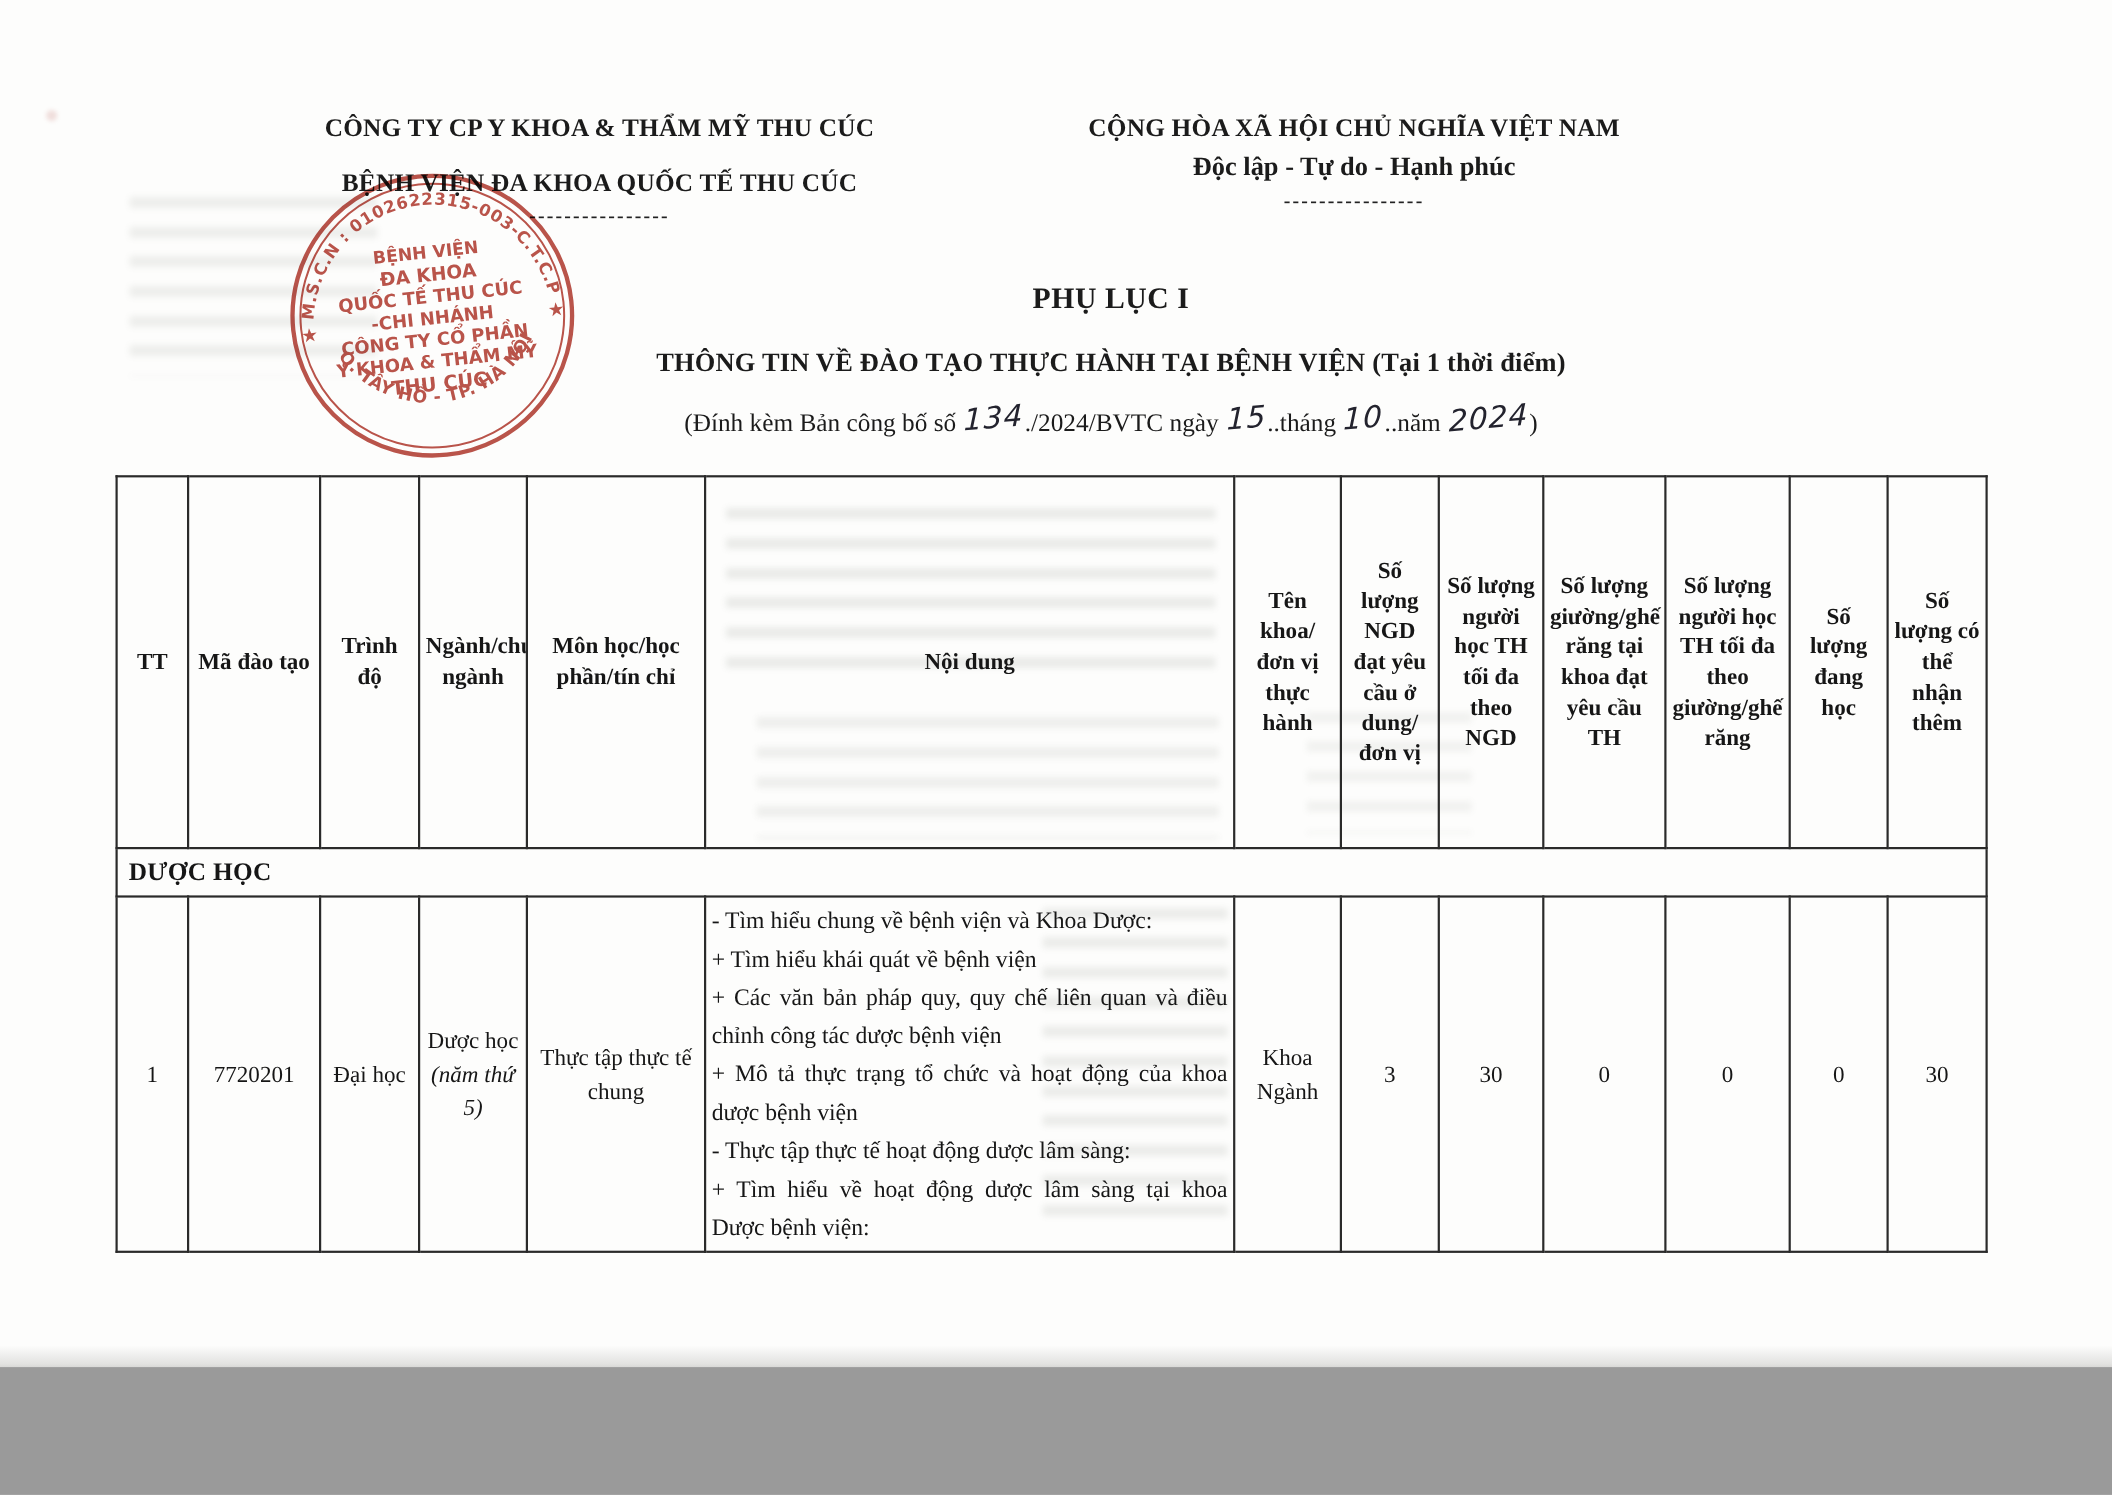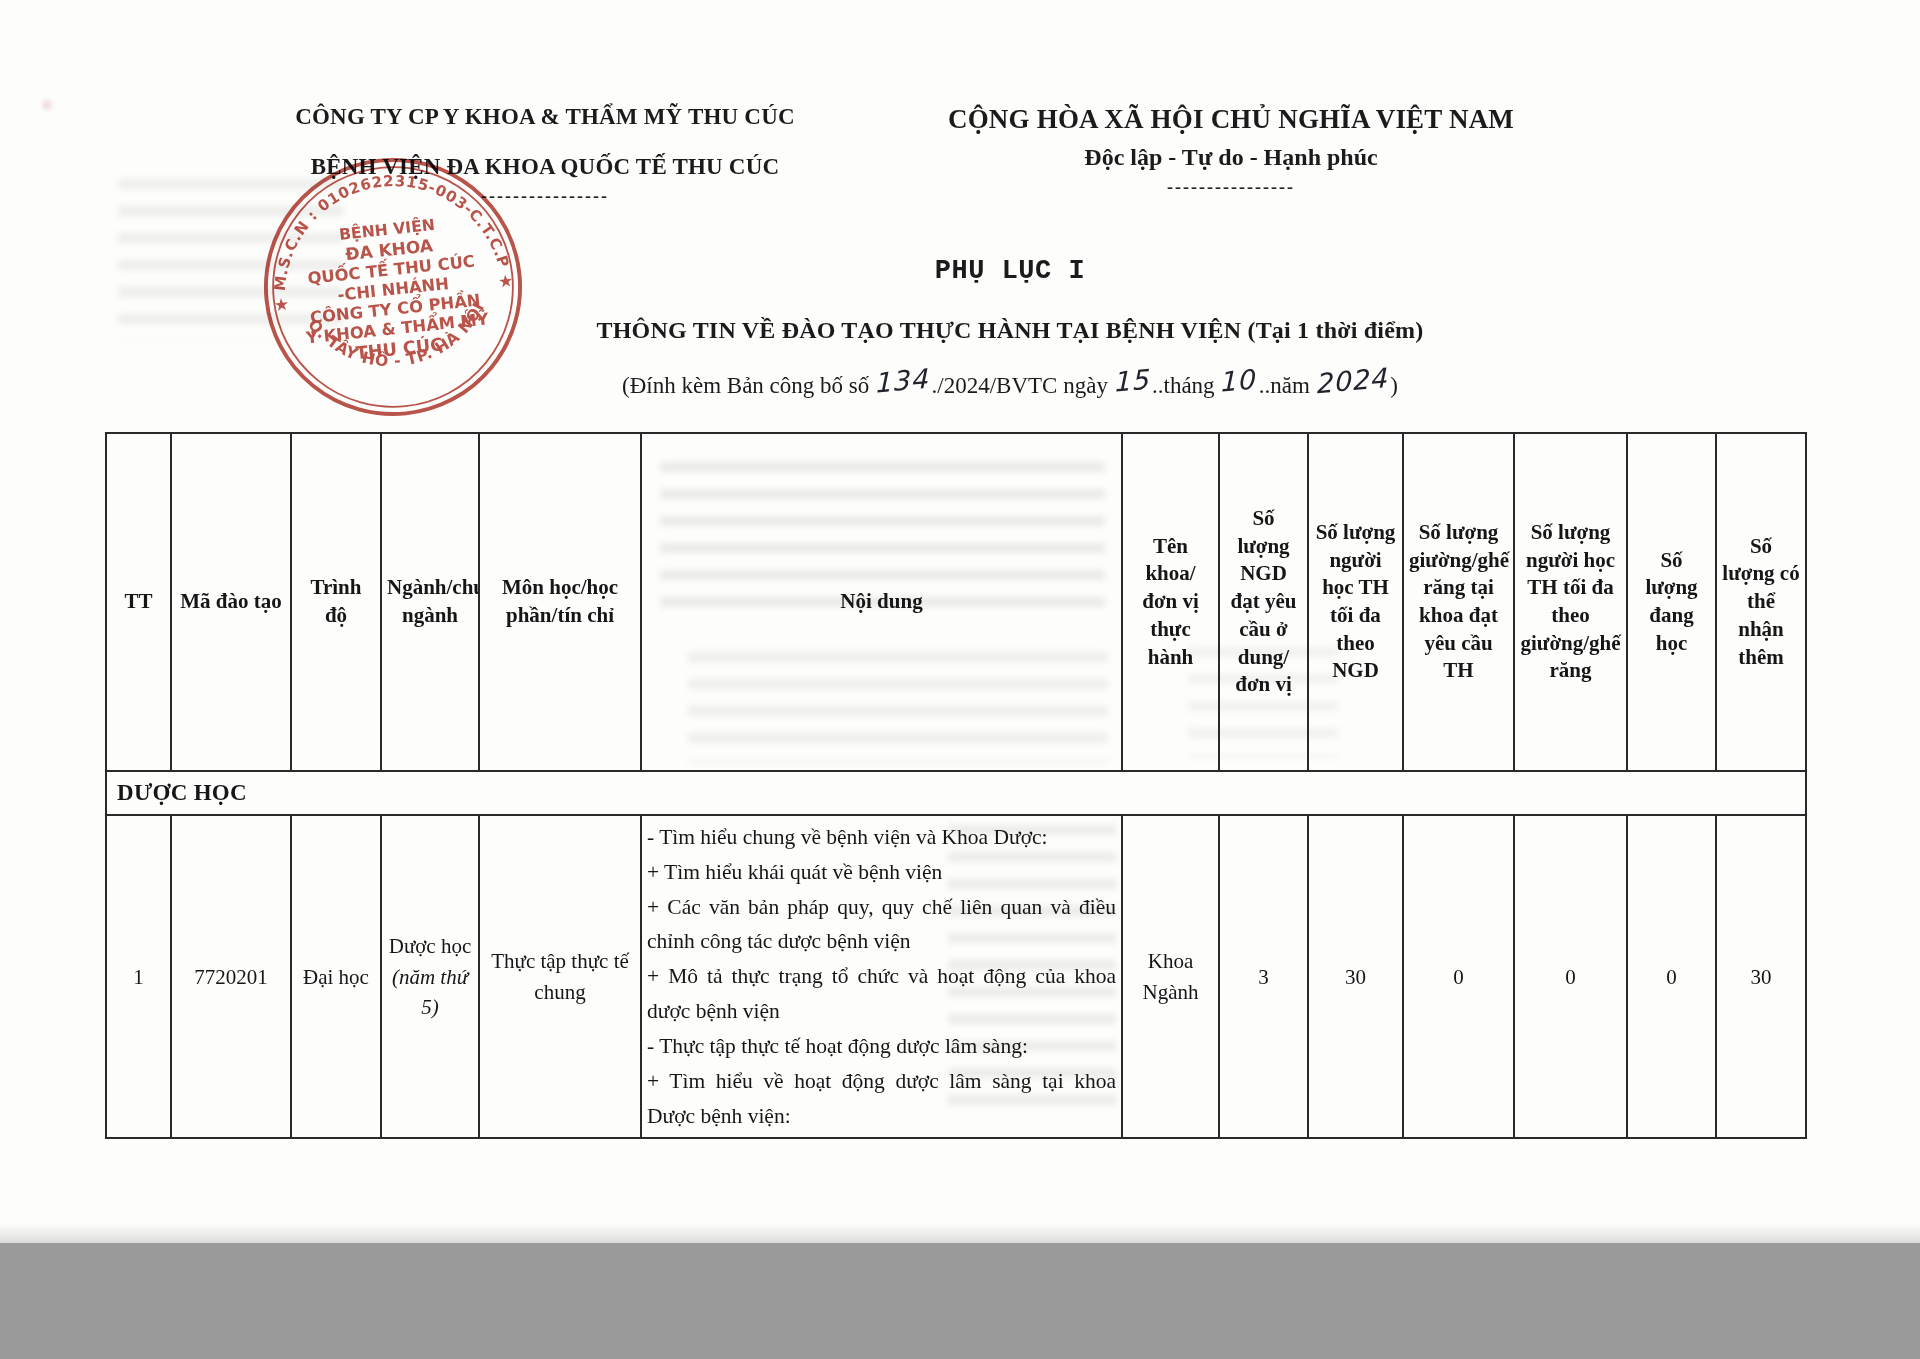--- a/index.html
+++ b/index.html
@@ -6,21 +6,21 @@
   .page{
     position:relative;width:1920px;height:1243px;margin:0 auto;
     background:#fdfdfc;overflow:hidden;
     font-family:"Liberation Serif", serif;color:#1b1b1b;
   }
   
   .org-left{position:absolute;left:278px;top:104px;width:534px;text-align:center;}
   .org-left .l1{font-weight:bold;font-size:23px;letter-spacing:.2px;}
   .org-left .l2{font-weight:bold;font-size:23px;margin-top:24px;letter-spacing:.2px;}
   .org-right{position:absolute;left:918px;top:104px;width:626px;text-align:center;}
-  .org-right .l1{font-weight:bold;font-size:27px;letter-spacing:.2px;text-align:center;}
+  .org-right .l1{font-weight:bold;font-size:23px;letter-spacing:.2px;text-align:center;}
   .org-right .l2{font-weight:bold;font-size:24px;margin-top:9px;}
   .divider{font-weight:bold;font-size:18px;letter-spacing:2px;margin-top:6px;color:#222;}
   
   .title-wrap{position:absolute;left:200px;width:1620px;text-align:center;}
   .appendix{top:256px;font-weight:bold;font-size:27px;letter-spacing:.5px;}
   .main-title{top:317px;font-weight:bold;font-size:24px;letter-spacing:.2px;}
   .attach{top:368px;font-size:23px;}
   .hw{
     display:inline-block;font-family:"DejaVu Sans", sans-serif;
     font-style:italic;font-weight:500;font-size:27px;color:#23232e;
@@ -78,21 +78,21 @@
     <div class="l2">BỆNH VIỆN ĐA KHOA QUỐC TẾ THU CÚC</div>
     <div class="divider">----------------</div>
   </div>
 
   <div class="org-right">
     <div class="l1">CỘNG HÒA XÃ HỘI CHỦ NGHĨA VIỆT NAM</div>
     <div class="l2">Độc lập - Tự do - Hạnh phúc</div>
     <div class="divider">----------------</div>
   </div>
 
-  <div class="title-wrap appendix" style="position:absolute;font-family:Liberation Mono, monospace;">PHỤ LỤC I</div>
+  <div class="title-wrap appendix" style="position:absolute;">PHỤ LỤC I</div>
   <div class="title-wrap main-title" style="position:absolute;">THÔNG TIN VỀ ĐÀO TẠO THỰC HÀNH TẠI BỆNH VIỆN (Tại 1 thời điểm)</div>
   <div class="title-wrap attach" style="position:absolute;">
     <span>(Đính kèm Bản công bố số </span><span class="hw">134</span><span>./2024/BVTC ngày </span><span class="hw">15</span><span>..tháng </span><span class="hw">10</span><span>..năm </span><span class="hw">2024</span><span>)</span>
   </div>
 
   <div class="stamp">
     <svg viewBox="0 0 200 200" width="262" height="262">
       <g fill="none" stroke="#b5453b">
         <circle cx="100" cy="100" r="97" stroke-width="3"></circle>
         <circle cx="100" cy="100" r="91.5" stroke-width="1.4"></circle>

